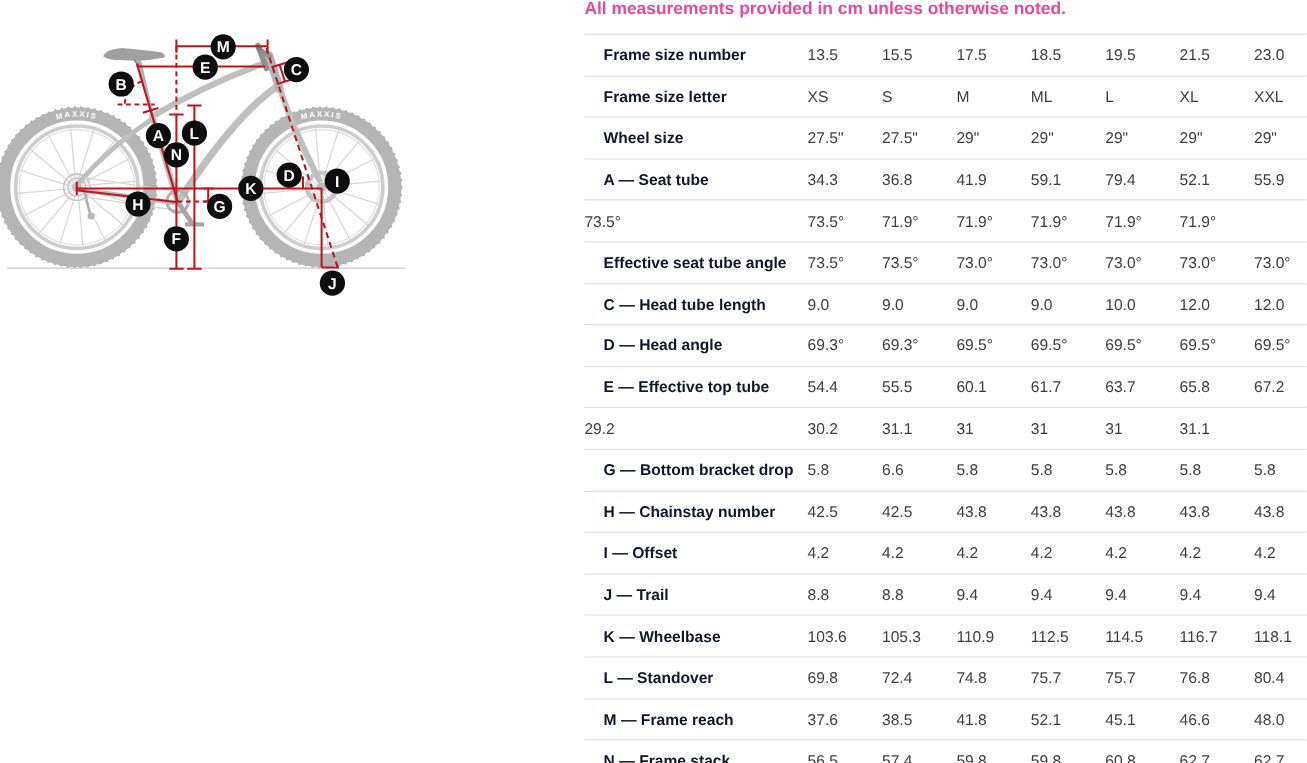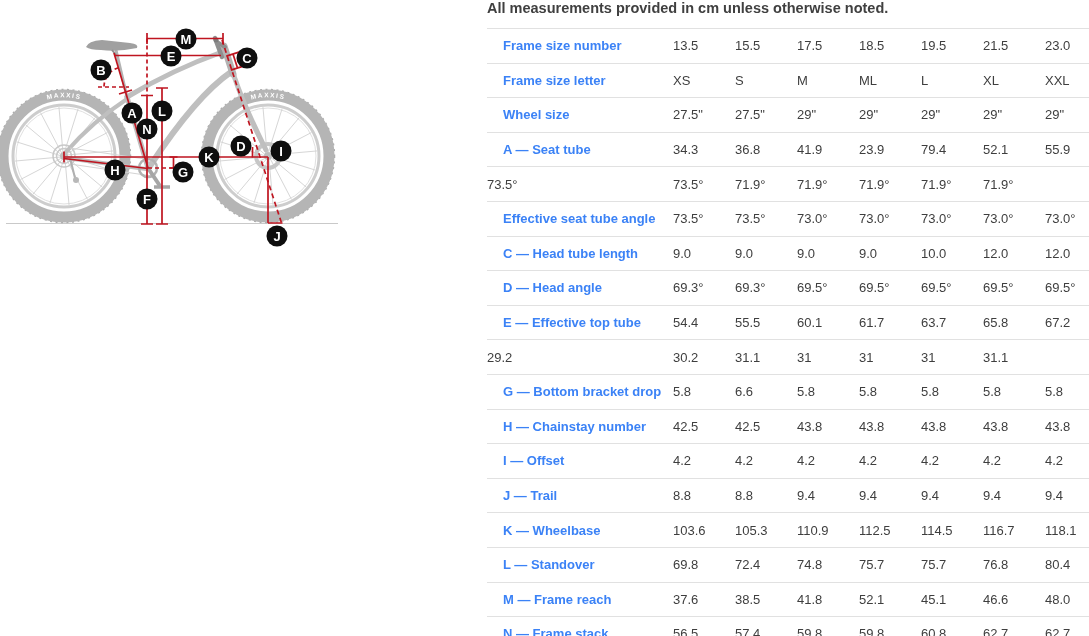--- a/index.html
+++ b/index.html
@@ -3,32 +3,32 @@
 <meta charset="utf-8">
 <style>
   html,body{margin:0;padding:0;}
   body{
     width:1089px;height:636px;overflow:hidden;background:#ffffff;
     font-family:"Liberation Sans",sans-serif;position:relative;
   }
   .diagram-wrap{position:absolute;left:0;top:0;width:487px;height:320px;}
   .geo-panel{position:absolute;left:487px;top:0;width:602px;height:636px;}
   .note{
-    color:#404040;font-size:14.5px;font-weight:bold;line-height:15px;
+    color:#ec4899;font-size:14.5px;font-weight:bold;line-height:15px;
     margin:1px 0 0 0;white-space:nowrap;
   }
   .geo-table{margin-top:12px;border-top:1px solid #e1e1e1;}
   .row{
     display:grid;
     grid-template-columns:186px 62px 62px 62px 62px 62px 62px 1fr;
     height:33.6px;align-items:center;
     border-bottom:1px solid #e1e1e1;
     font-size:13px;color:#3e3e3e;
   }
-  .row .label{padding-left:16px;font-weight:bold;color:#3b82f6;}
+  .row .label{padding-left:16px;font-weight:bold;color:#0f172a;}
   .row .val{font-weight:normal;}
   
   .tube{fill:none;stroke:#bfbfbf;stroke-linecap:round;}
   .tube2{fill:none;stroke:#b3b3b3;stroke-linecap:round;}
   .dark{fill:none;stroke:#8f8f8f;stroke-linecap:round;}
   .chainline{stroke:#d4d4d4;stroke-width:1;}
   .redline{stroke:#bf1520;stroke-width:1.7;fill:none;}
   .reddash{stroke:#bf1520;stroke-width:1.7;fill:none;stroke-dasharray:4 3;}
   .reddash2{stroke:#bf1520;stroke-width:1.7;fill:none;stroke-dasharray:5 3.5;}
   .marker-letter{
@@ -264,21 +264,21 @@
         <div class="val">29"</div>
         <div class="val">29"</div>
         <div class="val">29"</div>
         <div class="val">29"</div>
       </div>
       <div class="row">
         <div class="label">A — Seat tube</div>
         <div class="val">34.3</div>
         <div class="val">36.8</div>
         <div class="val">41.9</div>
-        <div class="val">23.9</div>
+        <div class="val">59.1</div>
         <div class="val">79.4</div>
         <div class="val">52.1</div>
         <div class="val">55.9</div>
       </div>
       <div class="row">
         <div class="val">73.5°</div>
         <div class="val">73.5°</div>
         <div class="val">71.9°</div>
         <div class="val">71.9°</div>
         <div class="val">71.9°</div>

